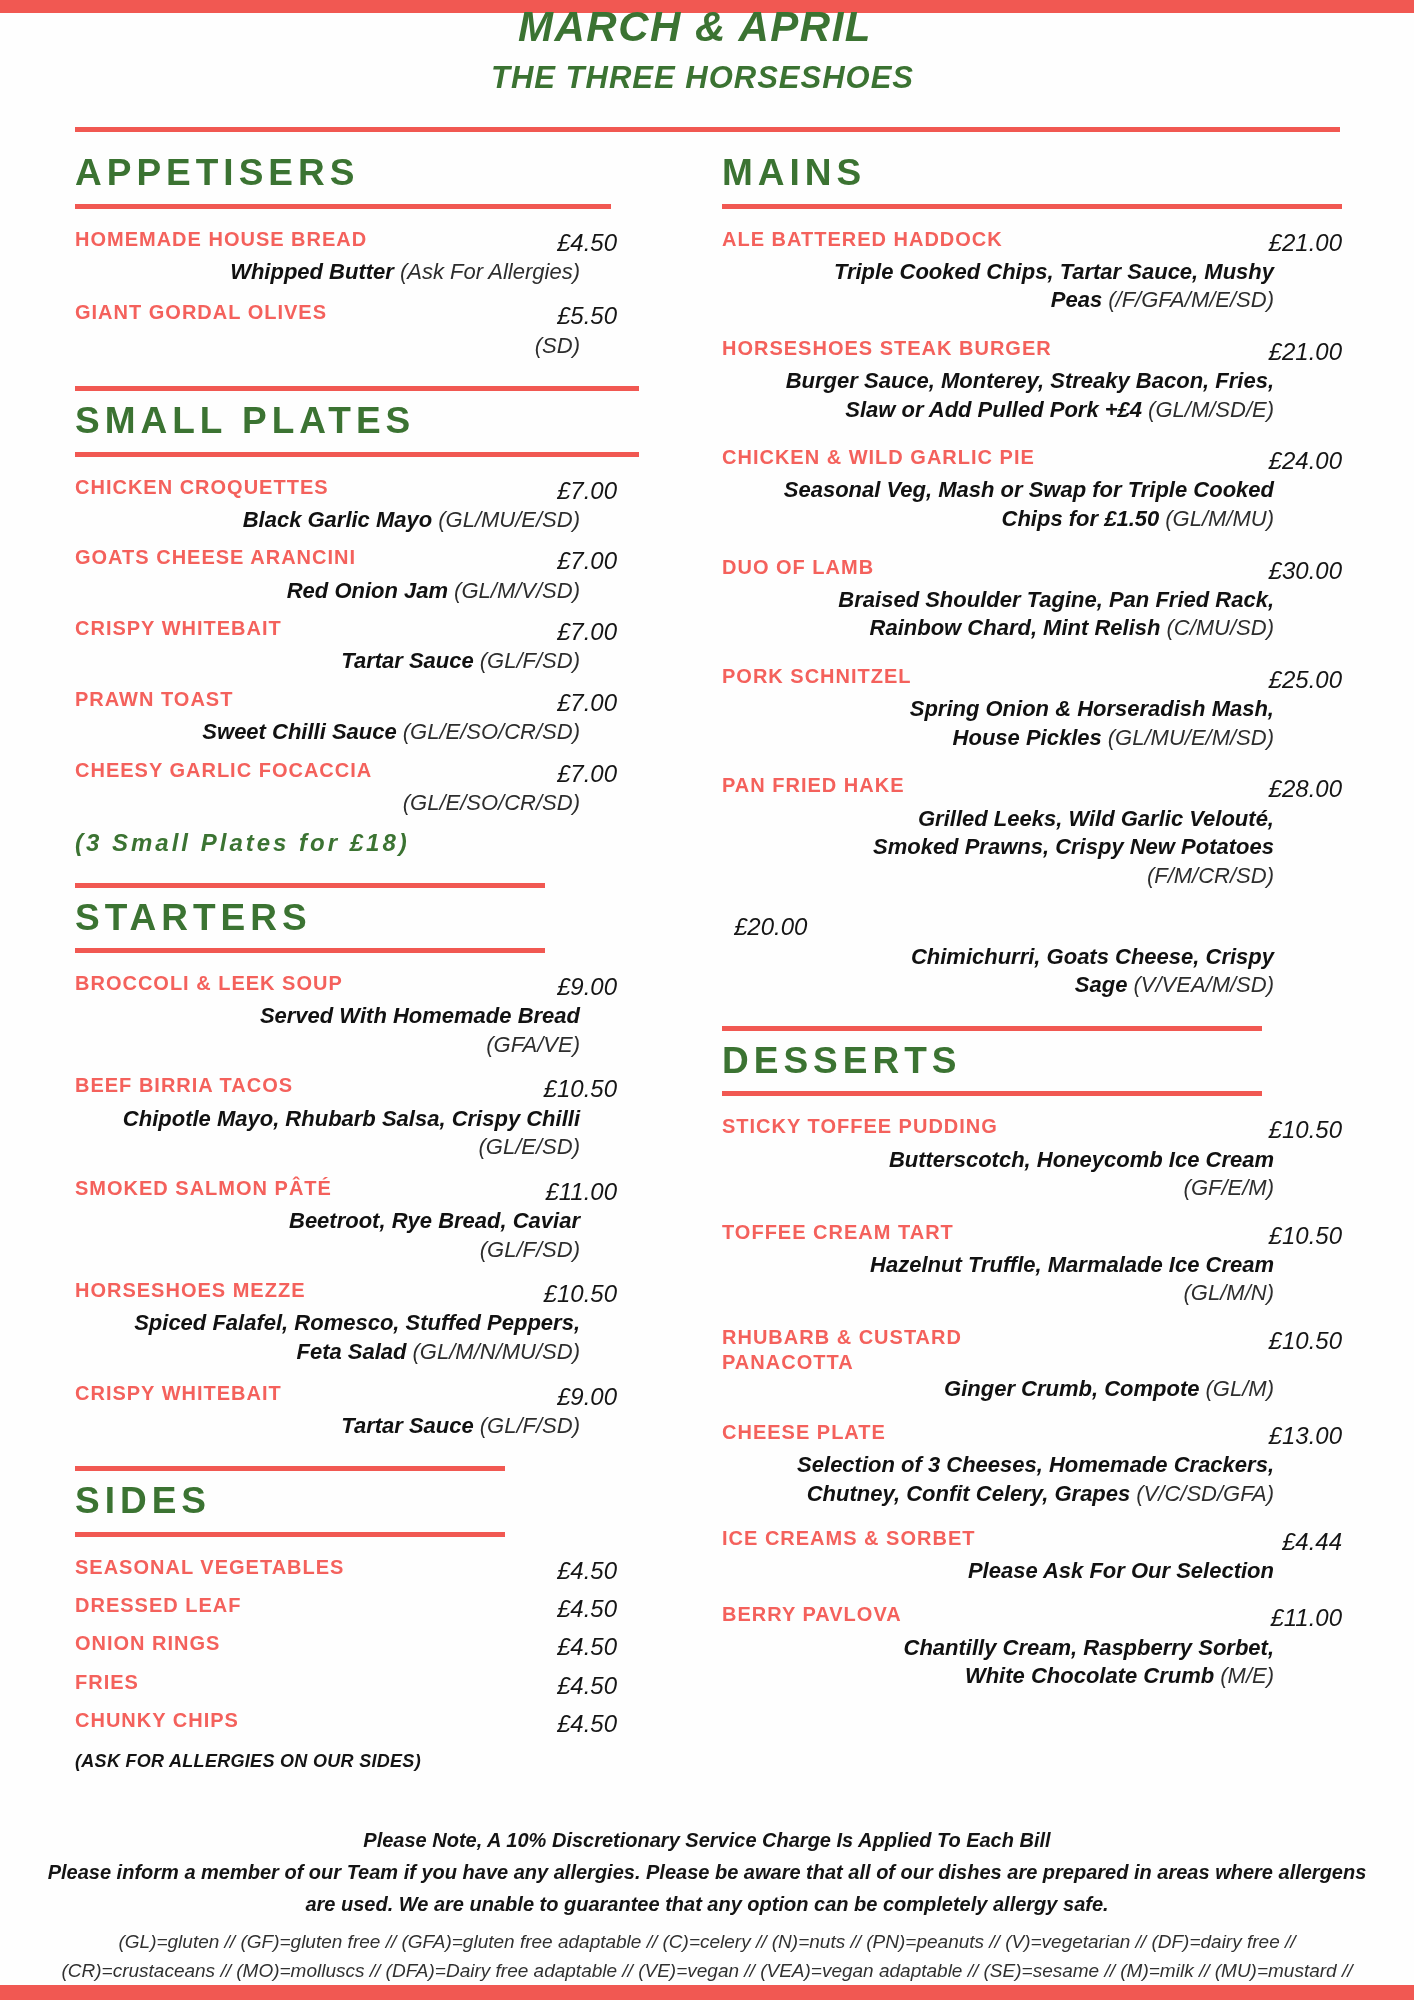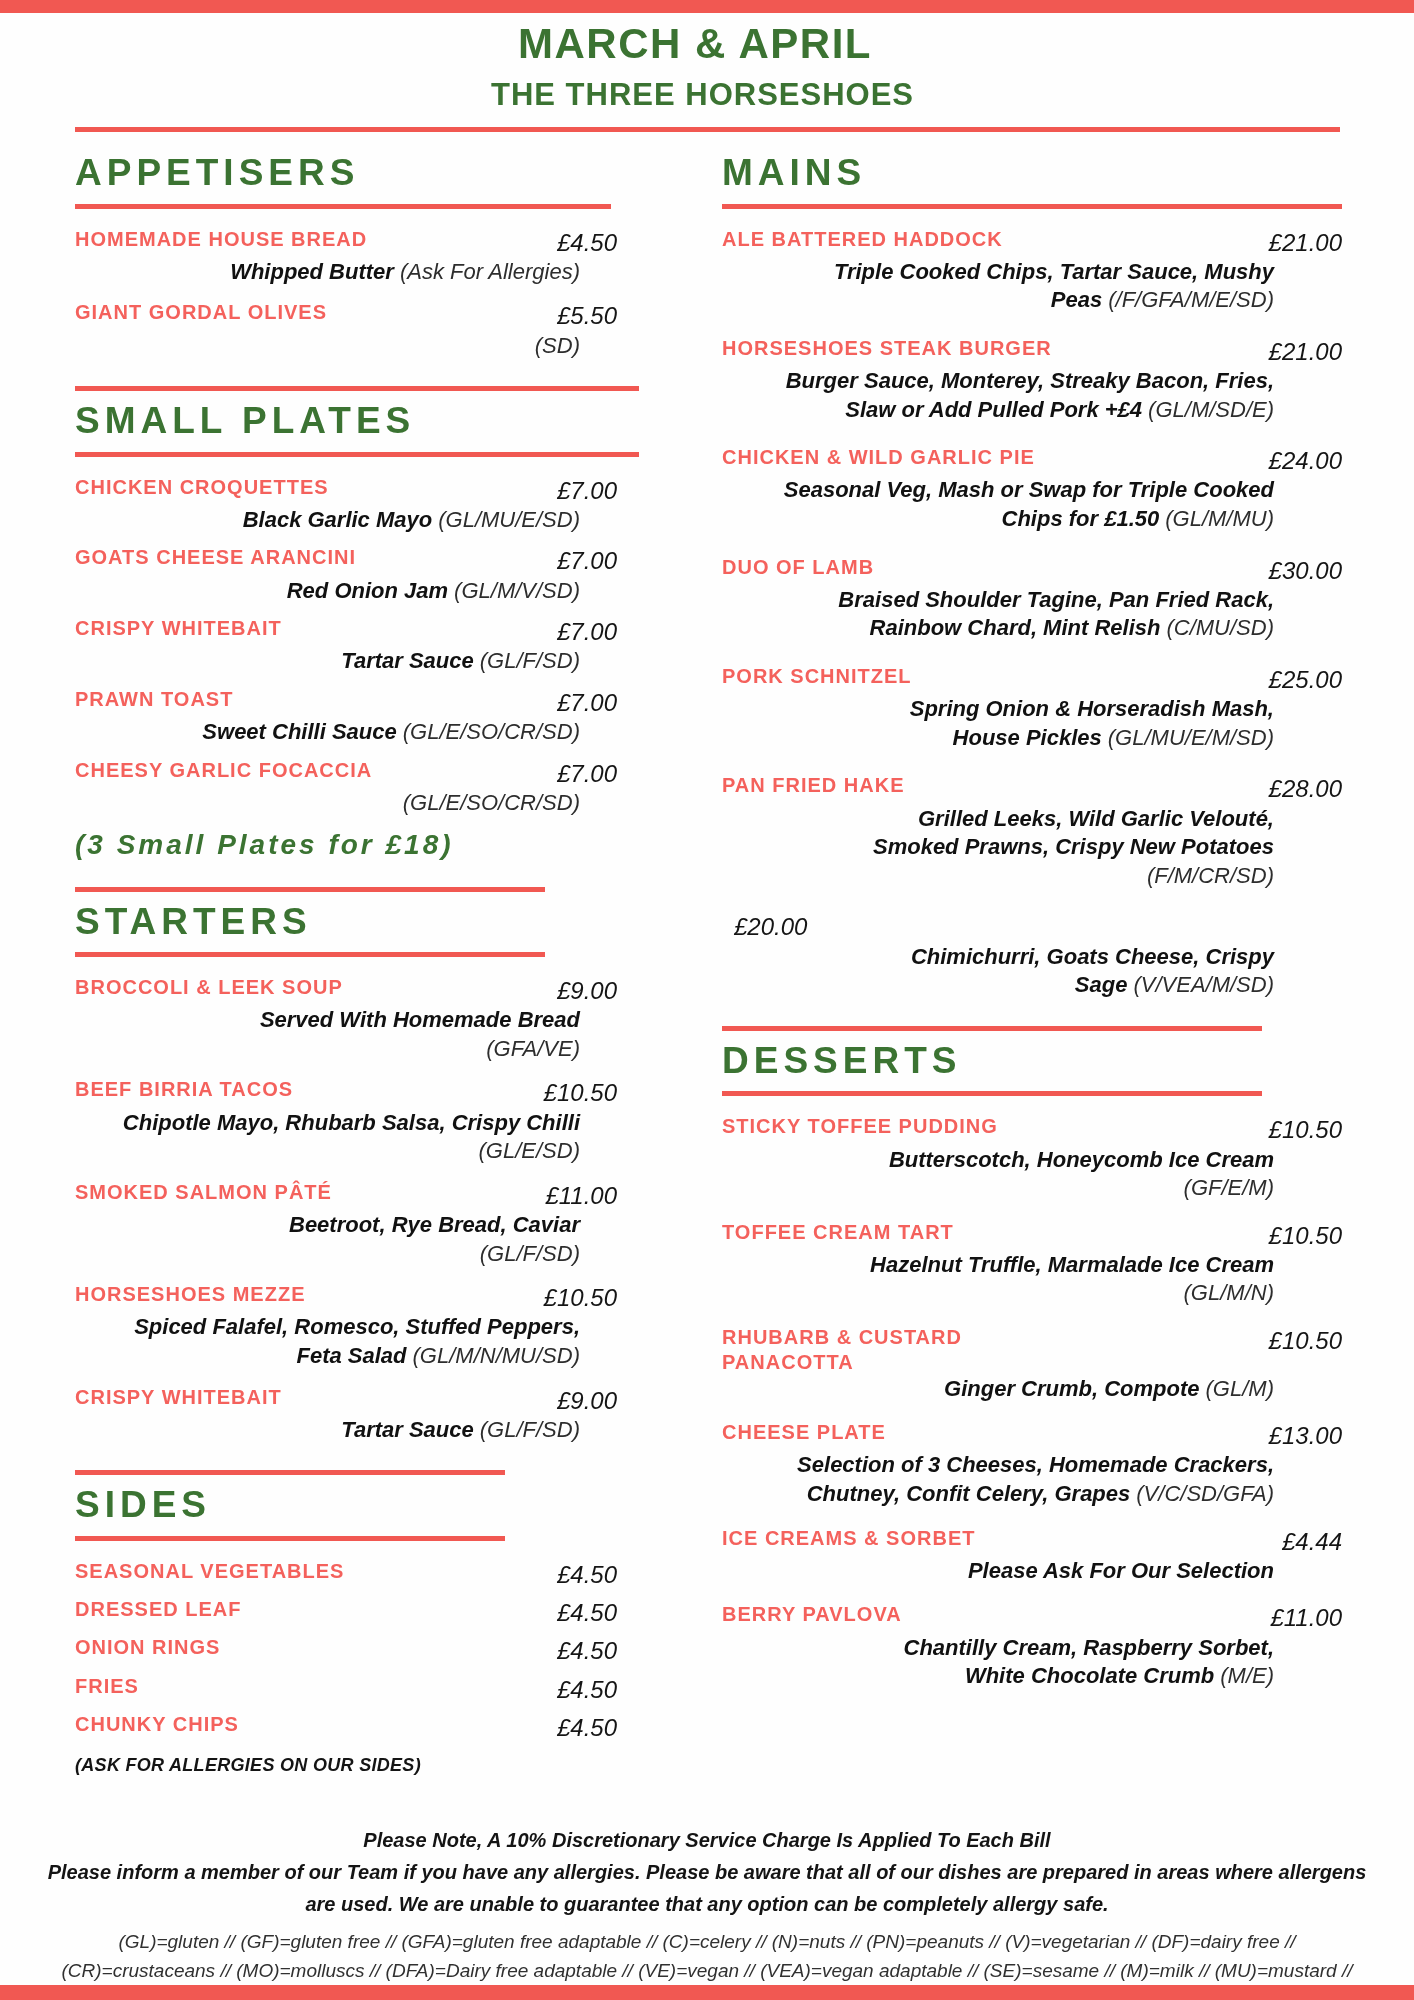--- a/index.html
+++ b/index.html
@@ -10,21 +10,21 @@
   }
   *{box-sizing:border-box;}
   html,body{margin:0;padding:0;}
   body{
     width:1414px;height:2000px;position:relative;background:#FEFEFE;
     font-family:"Liberation Sans", sans-serif;color:var(--ink);overflow:hidden;
   }
   .bar{position:absolute;left:0;width:1414px;background:var(--red);}
   .bar.top{top:0;height:13px;}
   .bar.bottom{bottom:0;height:15px;}
-  .header{position:absolute;top:20px;left:0;width:1390px;text-align:center;}
+  .header{position:absolute;top:3px;left:0;width:1390px;text-align:center;font-style:italic;}
   .title{margin:0;font-size:42px;font-weight:700;letter-spacing:1.5px;color:var(--green);}
   .subtitle{margin:9px 0 0;font-size:31px;font-weight:700;letter-spacing:1px;color:var(--green);padding-left:15px;}
   .hrule{position:absolute;top:127px;left:75px;width:1265px;height:5px;background:var(--red);}
 
   .col{position:absolute;top:152px;}
   .col.left{left:75px;width:542px;}
   .col.right{left:722px;width:620px;}
 
   h2.sec{margin:0;font-size:37px;font-weight:700;letter-spacing:5px;color:var(--green);line-height:1.15;}
   .rule{height:5px;background:var(--red);margin:9px 0 18px;}
@@ -41,21 +41,21 @@
   .mains .item{margin-bottom:21px;}
   .desserts .item{margin-bottom:17px;}
   .row{display:flex;justify-content:space-between;align-items:flex-start;}
   .nm{color:var(--red-item);font-weight:700;font-size:20px;letter-spacing:1px;line-height:1.24;white-space:pre-line;}
   .pr{font-size:24px;font-style:italic;font-weight:400;color:#151515;line-height:1.3;flex-shrink:0;margin-left:12px;}
   .ds{font-size:22px;line-height:1.3;max-width:505px;text-align:right;}
   .col.right .ds{max-width:552px;}
   .b{font-weight:700;font-style:italic;color:#111;white-space:pre-line;}
   .l{font-style:italic;font-weight:400;color:#2d2d2d;margin-left:6px;}
   .l.own{margin-left:0;}
-  .note-green{color:var(--green);font-weight:700;font-style:italic;font-size:28px;letter-spacing:3px;margin-top:0;}
+  .note-green{color:var(--green);font-weight:700;font-style:italic;font-size:24px;letter-spacing:3px;margin-top:0;}
   .sides .item{margin-bottom:7px;}
   .note-black{font-weight:700;font-style:italic;font-size:18px;color:#141414;margin-top:12px;letter-spacing:0.3px;}
 
   .footer{position:absolute;left:40px;width:1334px;top:1824px;text-align:center;}
   .f-bold{margin:0;font-size:20px;font-weight:700;font-style:italic;line-height:1.6;color:#141414;}
   .f-key{margin:7px 0 0;font-size:19px;font-style:italic;font-weight:400;line-height:1.55;color:#303030;}
 </style>
 </head>
 <body>
 

